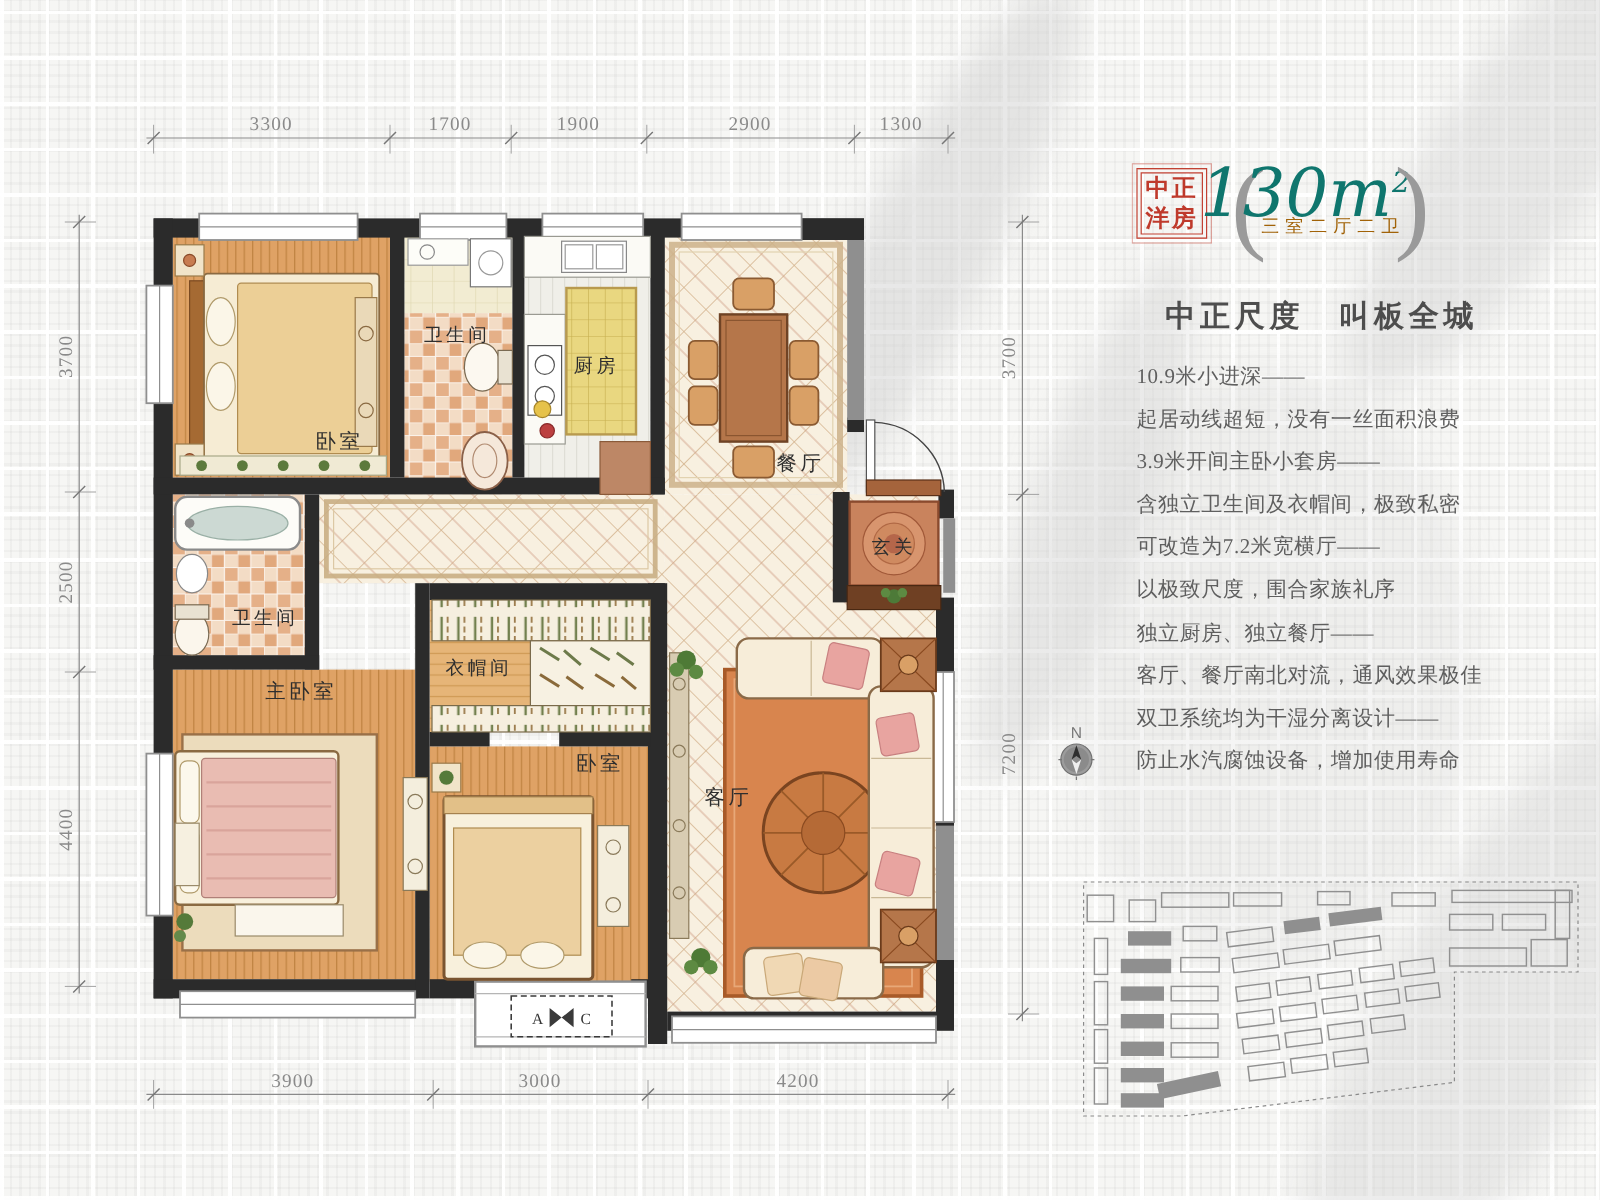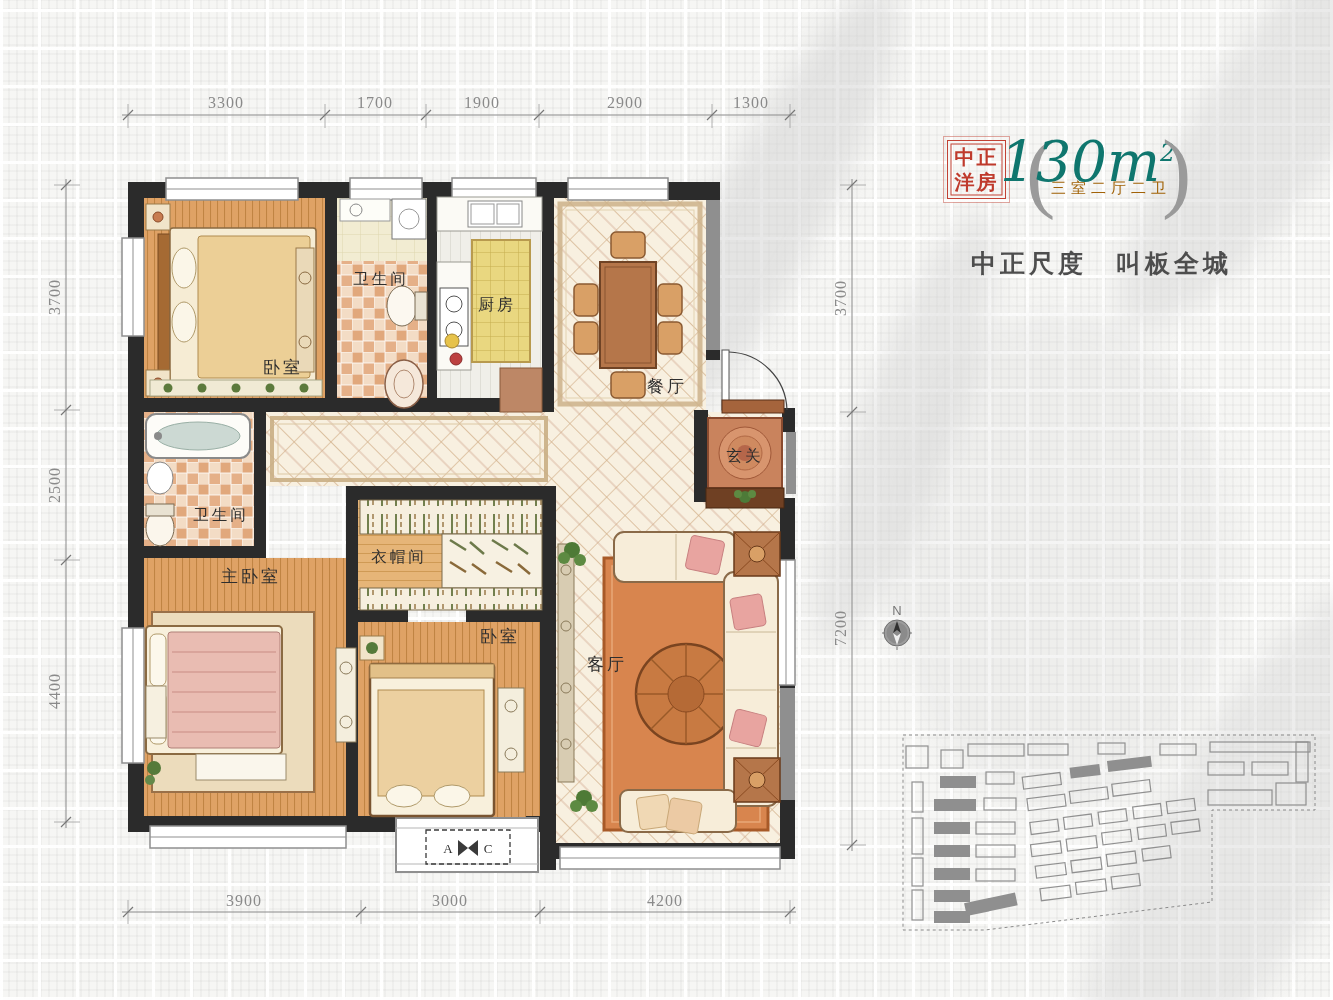--- a/index.html
+++ b/index.html
@@ -438,14 +438,26 @@
   <span>中正</span>
   <span>洋房</span>
 </div>
 <span class="paren open">(</span>
 <div class="area"><span>130</span><span>m</span><sup>2</sup></div>
 <div class="subtitle">三室二厅二卫</div>
 <span class="paren close">)</span>
 
 <div class="headline">中正尺度　叫板全城</div>
 
-
+<div class="features">
+  <p>10.9米小进深——</p>
+  <p>起居动线超短，没有一丝面积浪费</p>
+  <p>3.9米开间主卧小套房——</p>
+  <p>含独立卫生间及衣帽间，极致私密</p>
+  <p>可改造为7.2米宽横厅——</p>
+  <p>以极致尺度，围合家族礼序</p>
+  <p>独立厨房、独立餐厅——</p>
+  <p>客厅、餐厅南北对流，通风效果极佳</p>
+  <p>双卫系统均为干湿分离设计——</p>
+  <p>防止水汽腐蚀设备，增加使用寿命</p>
 </div>
 
+</div>
+
 </body></html>

